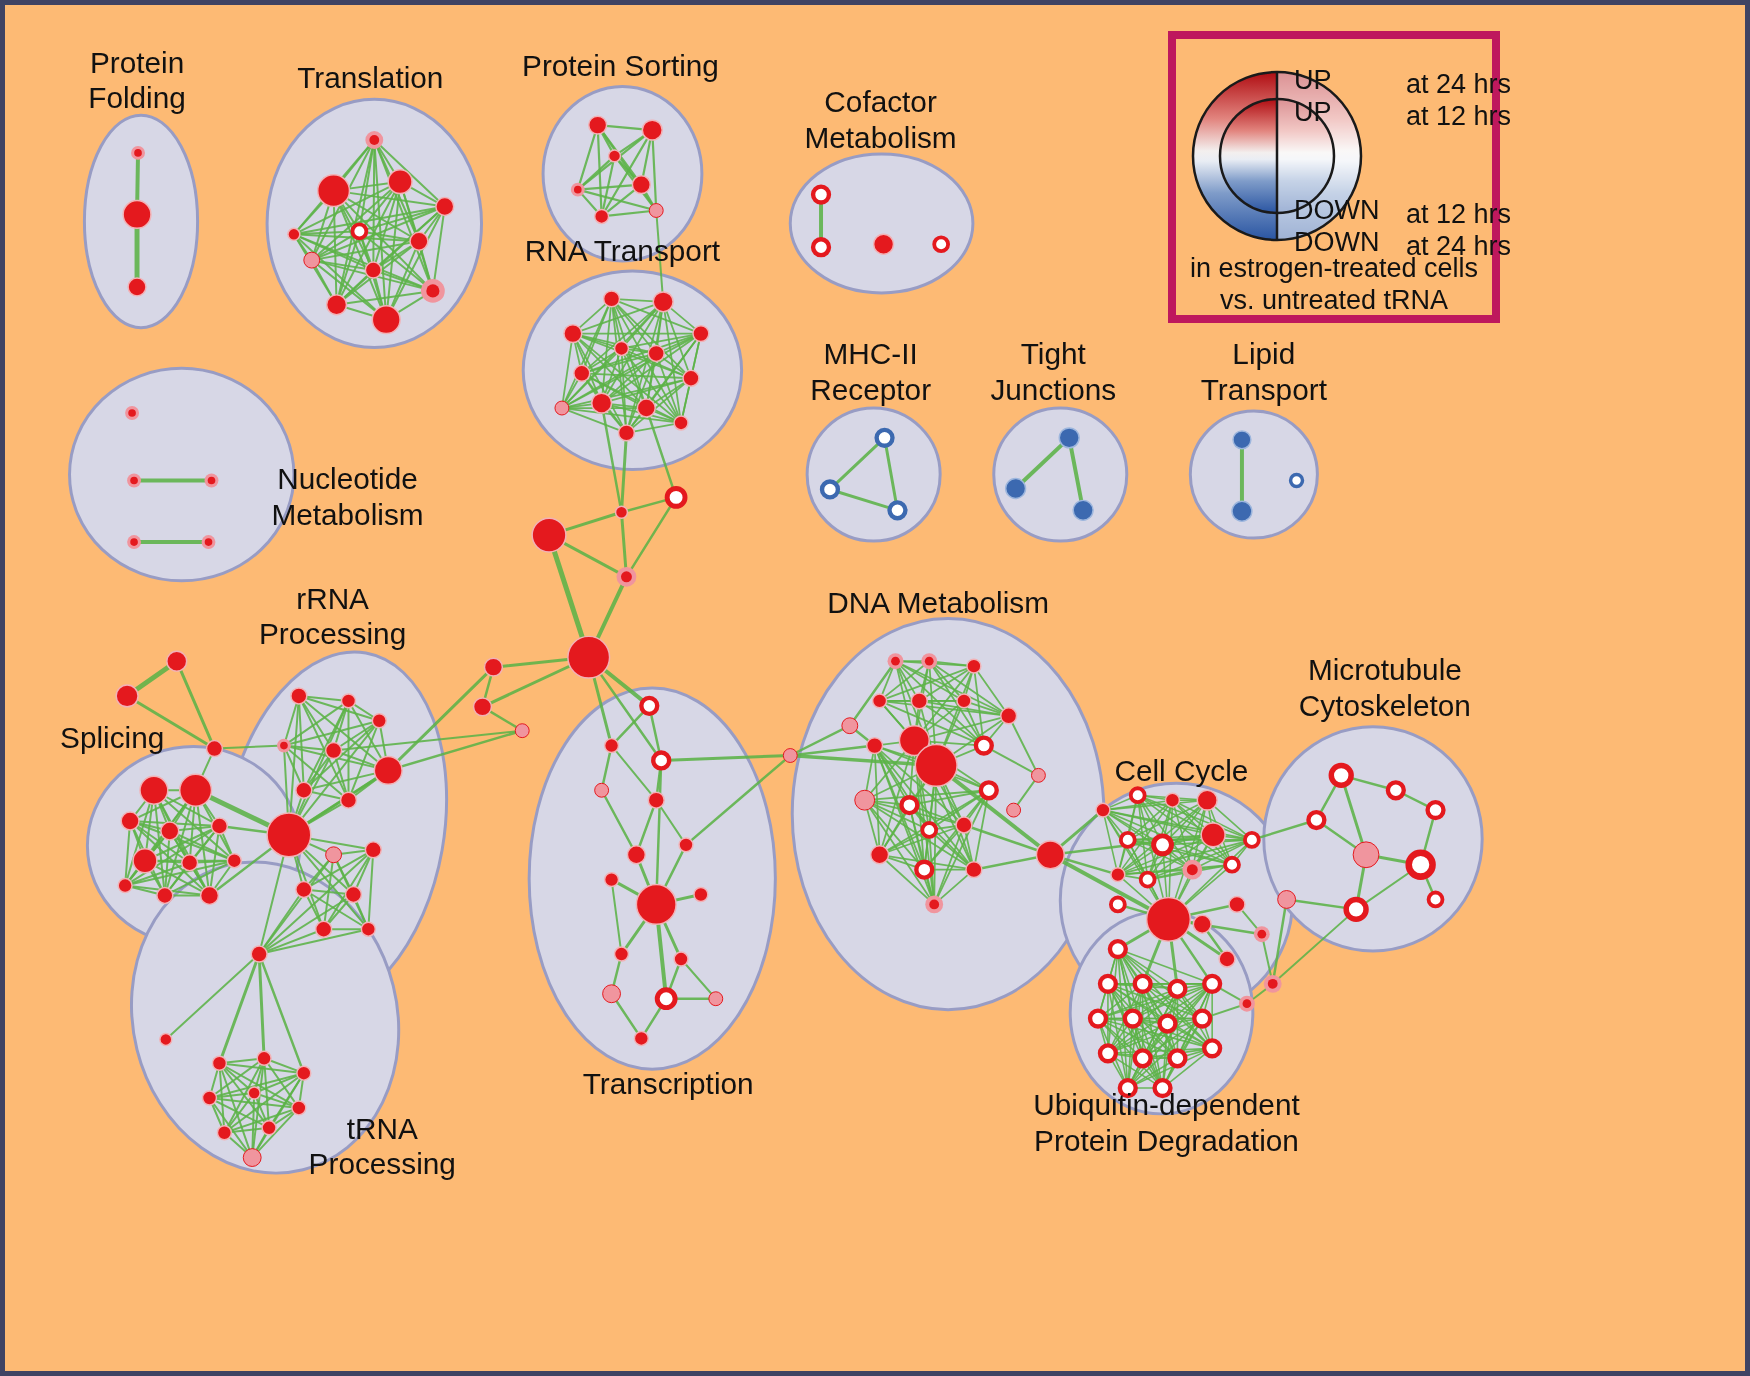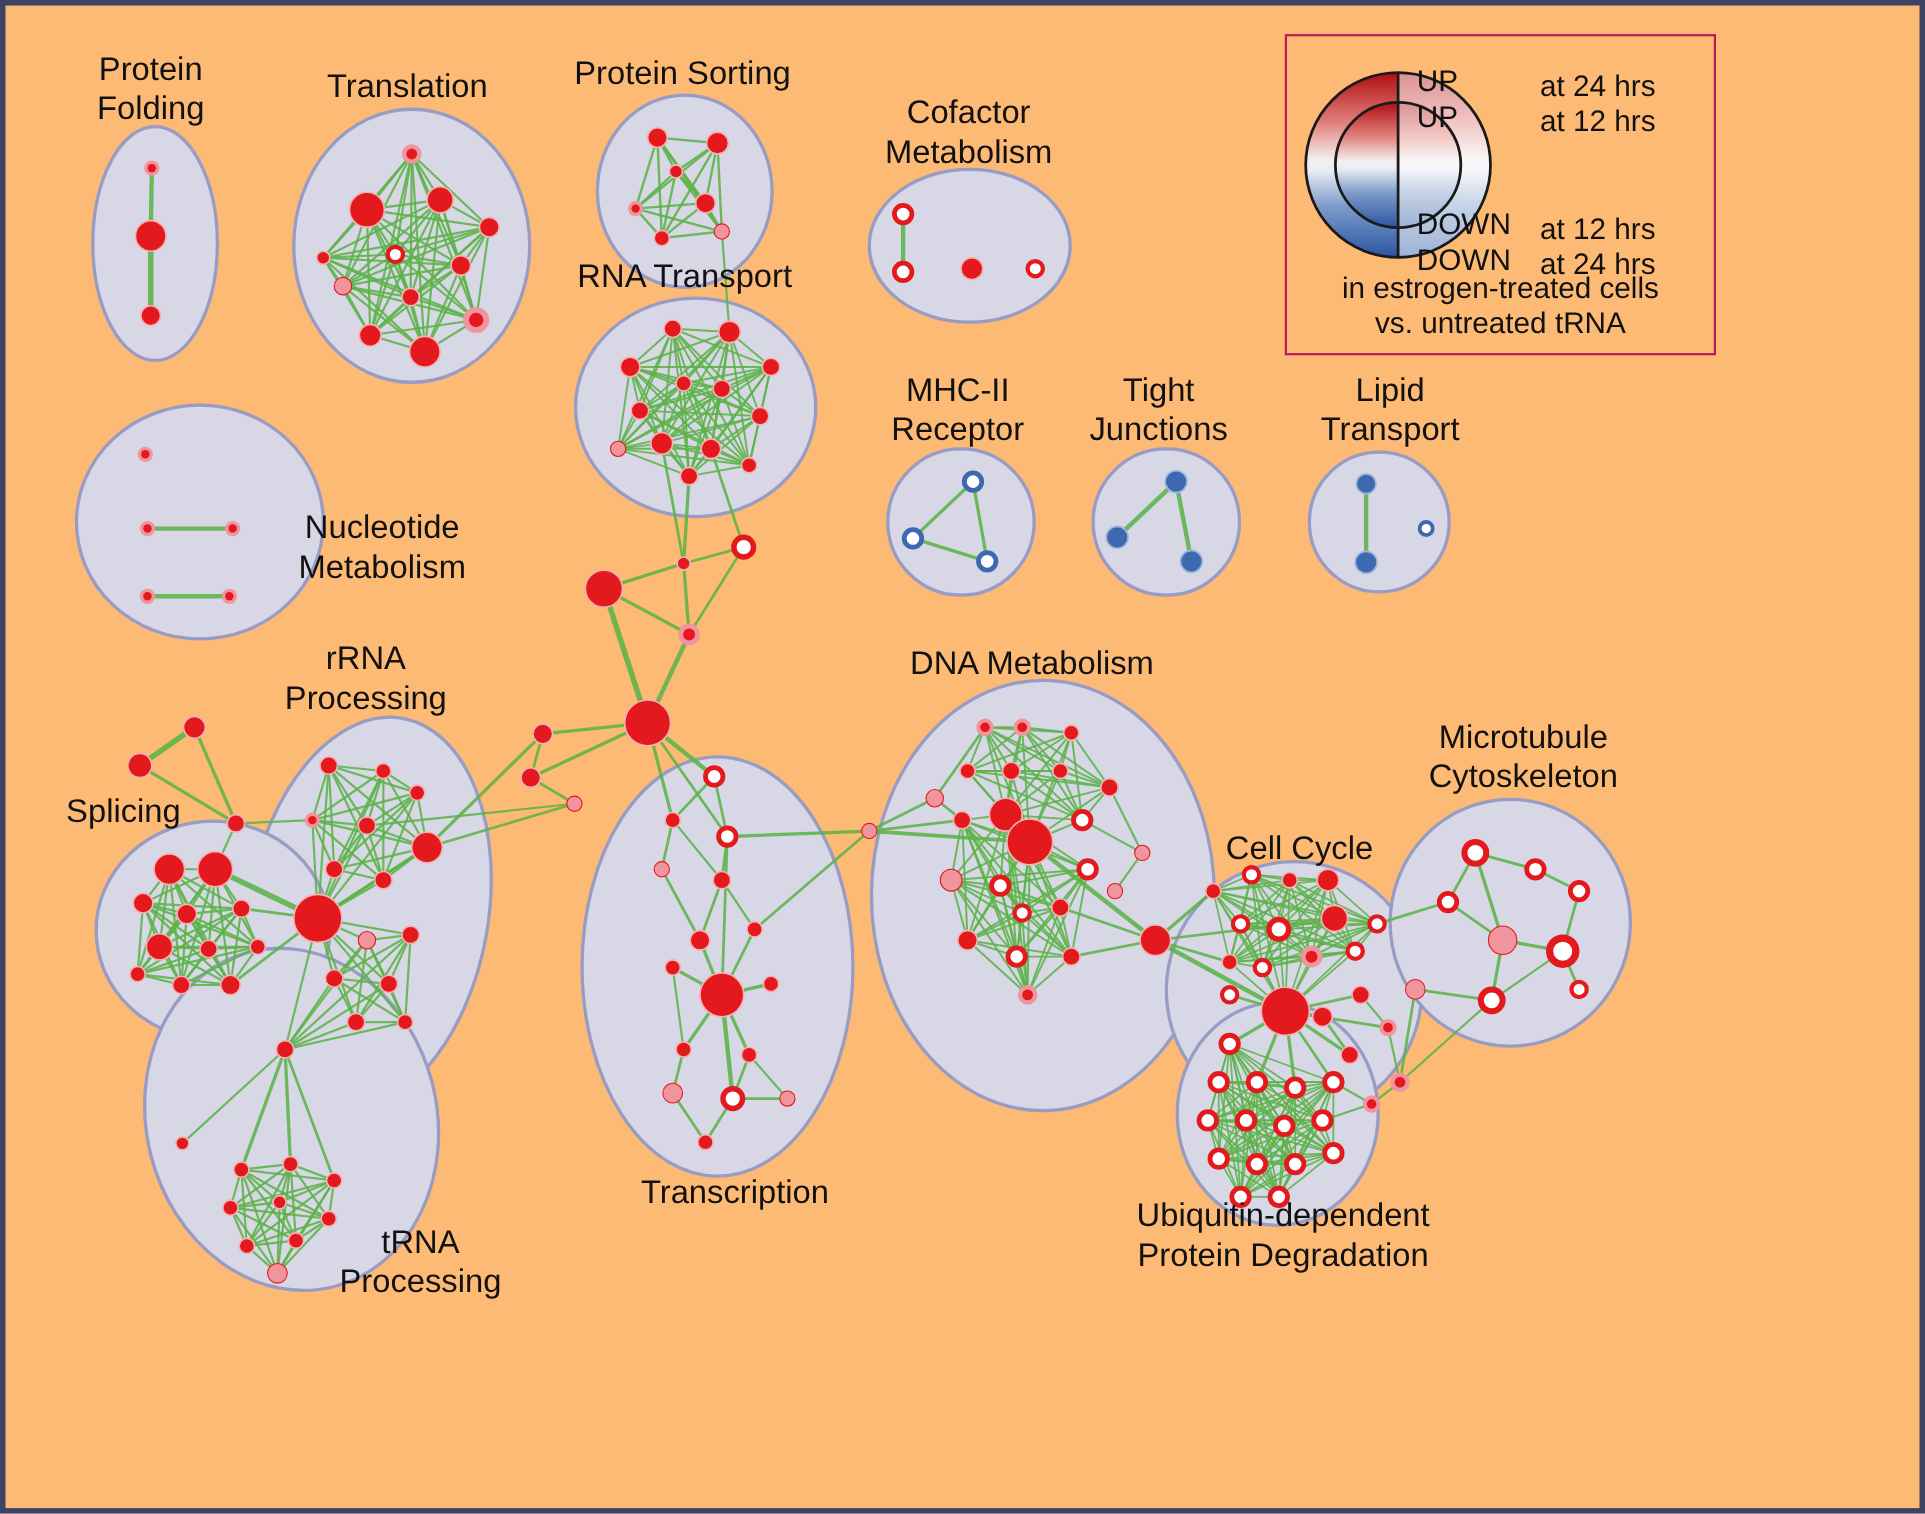--- a/index.html
+++ b/index.html
@@ -1,22 +1,22 @@
 <!DOCTYPE html>
 <html><head>
 <meta charset="utf-8">
 <style>
   html,body{margin:0;padding:0;background:#9aa0c0;}
   .figure{position:relative;width:1750px;height:1376px;background:#fdba74;
     border:5px solid #3f4363;box-sizing:border-box;overflow:hidden;
     font-family:"Liberation Sans",sans-serif;}
   #net{position:absolute;left:0;top:0;width:1740px;height:1366px;}
   #net text{font-family:"Liberation Sans",sans-serif;}
-  .legend{position:absolute;left:1163px;top:26px;width:392px;height:292px;
-    border:2px solid #be185d;color:#111;font-size:27px;box-sizing:border-box;}
+  .legend{position:absolute;left:1163px;top:26px;width:332px;height:292px;
+    border:8px solid #be185d;color:#111;font-size:27px;box-sizing:border-box;}
   .legend-dial{position:absolute;left:6px;top:22px;width:190px;height:195px;}
   .lrow{position:absolute;left:118px;width:244px;height:30px;white-space:nowrap;}
   .lrow .ltime{position:absolute;left:112px;top:4px;}
   .lfoot{position:absolute;left:0;width:100%;text-align:center;white-space:nowrap;}
 </style>
 </head>
 <body>
 
 <div class="figure">
 

